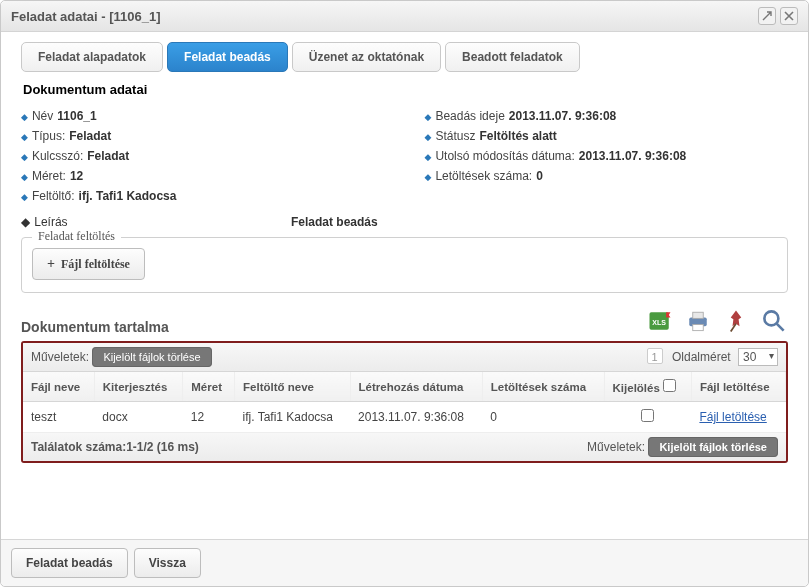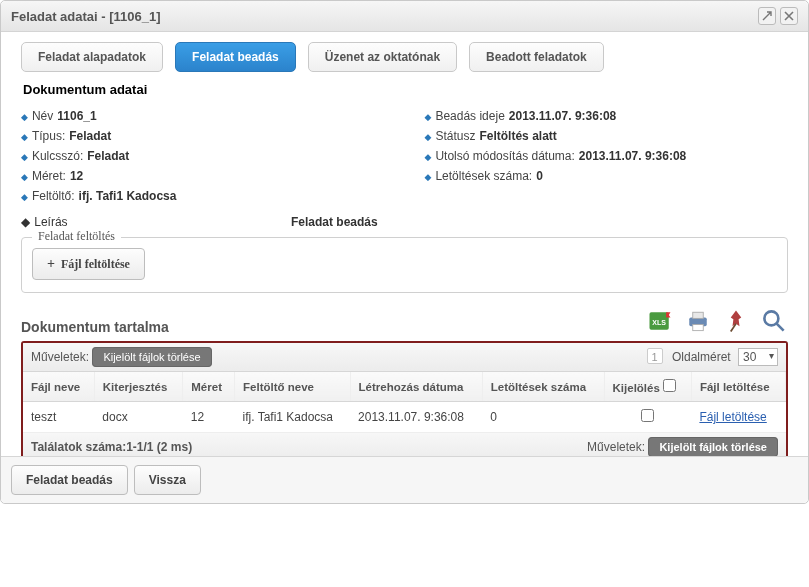--- a/index.html
+++ b/index.html
@@ -4,21 +4,21 @@
 <style>
   * { box-sizing: border-box; margin: 0; padding: 0; }
   body {
     font-family: Arial, Helvetica, sans-serif;
     font-size: 12px;
     background: #fff;
     color: #333;
   }
   .window {
     width: 809px;
-    height: 504px;
+    height: 587px;
     border: 1px solid #c9c9c9;
     border-radius: 5px;
     background: #fff;
     margin: 0;
     position: relative;
     display: flex;
     flex-direction: column;
   }
   .titlebar {
     background: linear-gradient(#f6f6f6, #e5e5e5);
@@ -33,21 +33,21 @@
   .titlebar-ctrls { display:flex; gap:4px; }
   .tb-btn {
     width: 18px; height: 18px;
     border: 1px solid #bbb;
     background: #f2f2f2;
     border-radius: 3px;
     display:flex; align-items:center; justify-content:center;
     color:#777; font-size:11px; cursor:pointer;
   }
   .content { padding: 10px 20px 0 20px; flex:1; overflow:auto; }
-  .tabs { display:flex; gap:12px; margin-bottom:10px; }
+  .tabs { display:flex; gap:4px; margin-bottom:10px; }
   .tab {
     padding: 7px 16px;
     border: 1px solid #c9c9c9;
     border-radius: 5px;
     background: linear-gradient(#fdfdfd,#f0f0f0);
     color:#555;
     font-weight: bold;
     font-size:12px;
     cursor:pointer;
   }
@@ -308,21 +308,21 @@
             <td>12</td>
             <td>ifj. Tafi1 Kadocsa</td>
             <td>2013.11.07. 9:36:08</td>
             <td>0</td>
             <td style="text-align:center"><input type="checkbox" style=""></td>
             <td><span class="dl-link">Fájl letöltése</span></td>
           </tr>
         </tbody>
       </table>
       <div class="grid-bottom">
-        <div>Találatok száma:1-1/1 (2 ms)</div>
+        <div>Találatok száma:1-1/2 (16 ms)</div>
         <div>
           <span style="font-weight:normal">Műveletek:</span>
           <span class="pill">Kijelölt fájlok törlése</span>
         </div>
       </div>
     </div>
 
   </div>
 
   <div class="footer">

